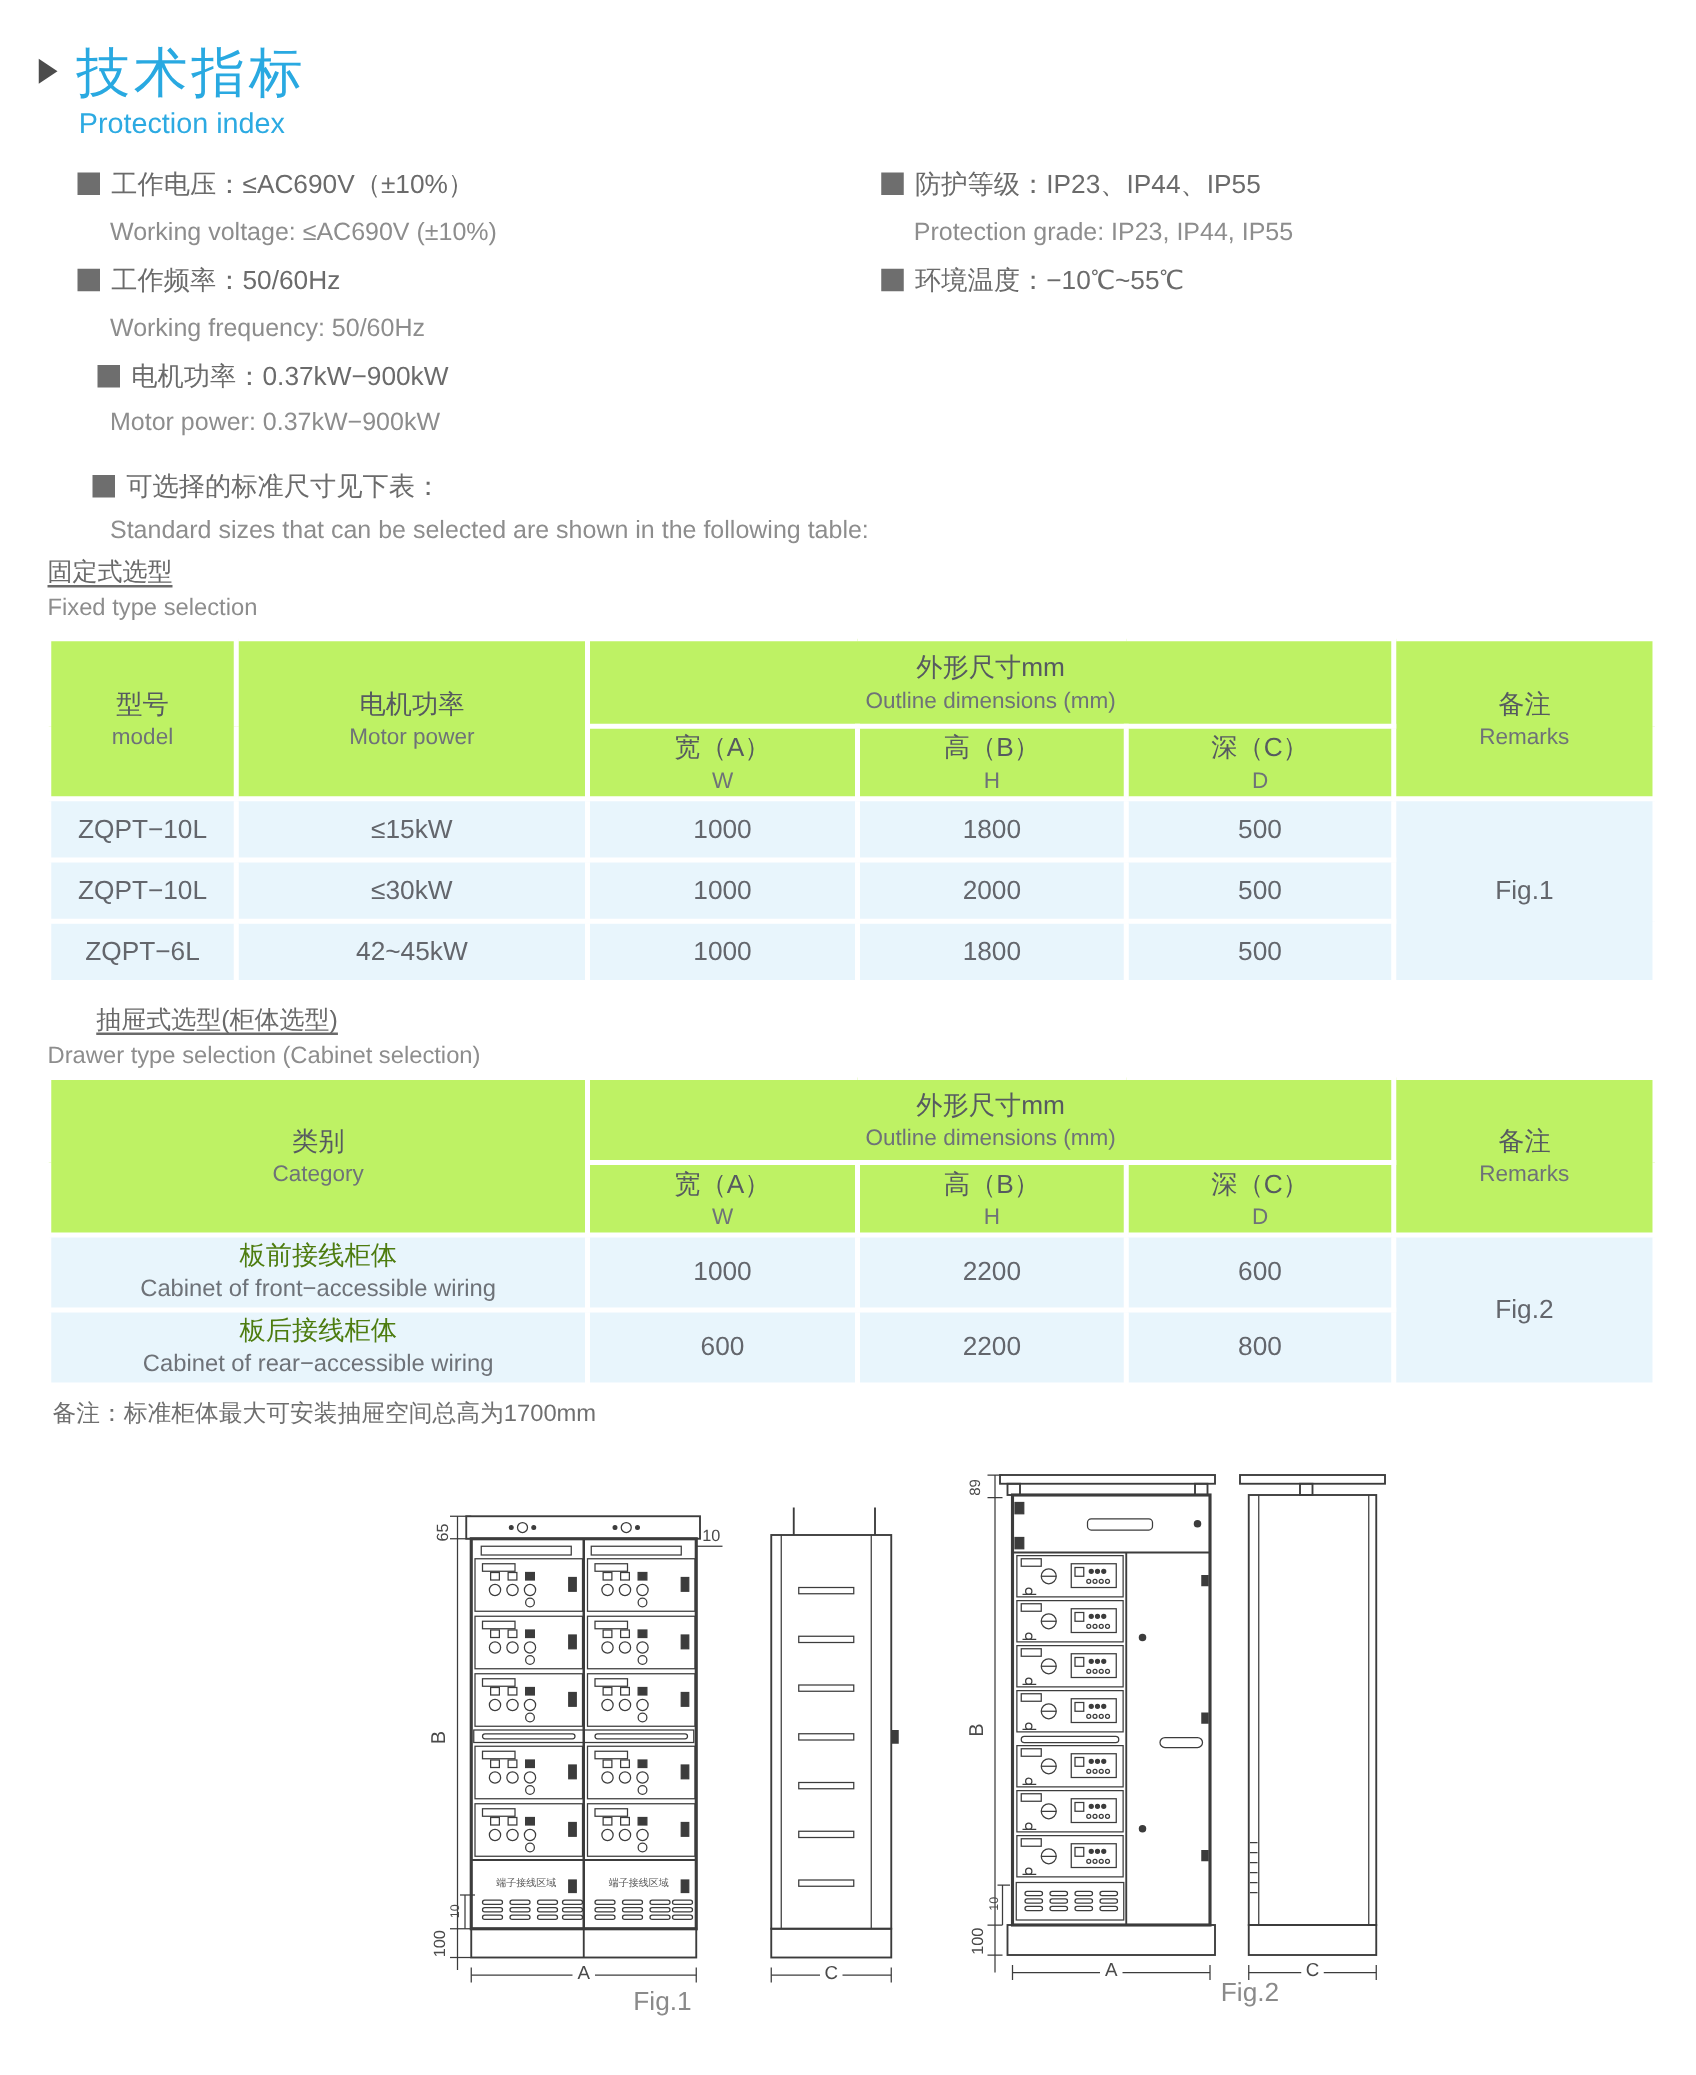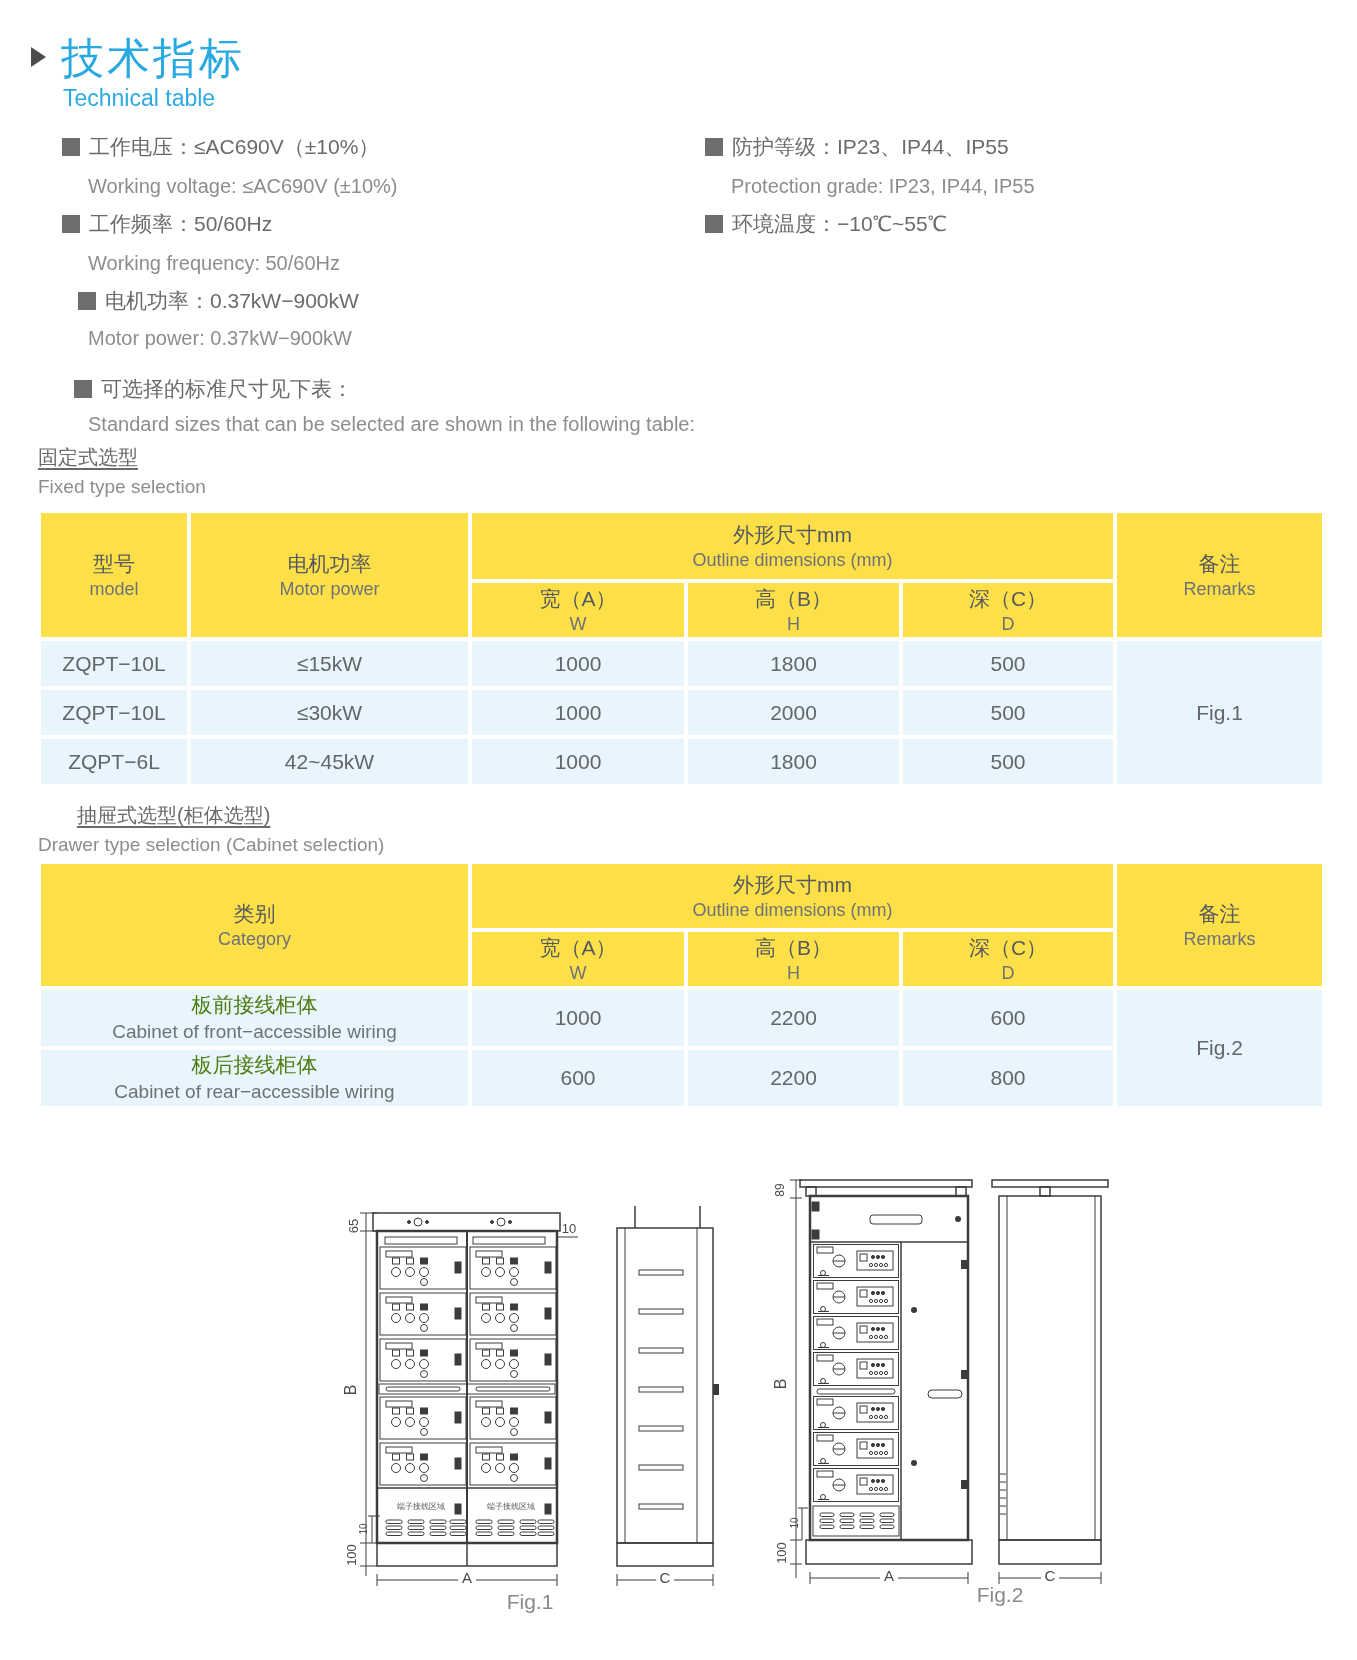--- a/index.html
+++ b/index.html
@@ -24,21 +24,21 @@
 
   
   .section-zh { position:absolute; font-size:20px; color:#6a6a6a; text-decoration:underline; text-underline-offset:4px; }
   .section-en { position:absolute; font-size:19px; color:#8d8d8d; }
 
   
   table.spec-table { position:absolute; border-collapse:collapse; table-layout:fixed; }
   table.spec-table th, table.spec-table td {
     border:4px solid #ffffff; text-align:center; vertical-align:middle; font-weight:normal; padding:0 4px;
   }
-  table.spec-table th { background:#fde047; }
+  table.spec-table th { background:#bef264; }
   table.spec-table td { background:#e8f5fc; font-size:21px; color:#63666c; }
   .t-zh { font-size:21px; color:#565a60; line-height:1.4; }
   .t-en { font-size:18px; color:#6e7278; line-height:1.3; }
   td .c-zh { font-size:21px; color:#4d7c0f; line-height:1.35; }
   td .c-en { font-size:19px; color:#6e7278; line-height:1.3; }
 
   
   .note-zh { position:absolute; font-size:19px; color:#6f6f6f; }
   .note-en { position:absolute; font-size:19px; color:#8d8d8d; }
 
@@ -48,21 +48,21 @@
   .fig-caption { position:absolute; font-size:21px; color:#8a8a8a; width:180px; text-align:center; }
   .draw { stroke:#3c3c3c; fill:none; }
 </style>
 </head>
 <body>
 
 <div class="page">
 
   <div class="title-arrow"></div>
   <div class="title-zh">技术指标</div>
-  <div class="title-en">Technical table</div>
+  <div class="title-en">Protection index</div>
 
   <div class="spec spec-zh" style="left:62px; top:133px;">
     <span class="bullet"></span>
     <span>工作电压：≤AC690V（±10%）</span>
   </div>
   <div class="spec spec-en" style="left:88px; top:175px;">Working voltage: ≤AC690V (±10%)</div>
 
   <div class="spec spec-zh" style="left:62px; top:210px;">
     <span class="bullet"></span>
     <span>工作频率：50/60Hz</span>
@@ -217,20 +217,21 @@
         <div class="c-zh">板后接线柜体</div>
         <div class="c-en">Cabinet of rear−accessible wiring</div>
       </td>
       <td>600</td>
       <td>2200</td>
       <td>800</td>
     </tr>
   </tbody>
     </table>
 
+  <div class="note-zh" style="left:42px; top:1118px;">备注：标准柜体最大可安装抽屉空间总高为1700mm</div>
 
   <div class="fig" style="left:340px; top:1192px;">
     <svg width="260" height="400" viewBox="0 0 260 400">
       <defs>
         <g id="du" class="draw" stroke-width="1">
           <rect x="1" y="1" width="86" height="42"></rect>
           <rect x="7" y="5" width="26" height="6"></rect>
           <rect x="13.5" y="12" width="7" height="6"></rect>
           <rect x="27.5" y="12" width="7" height="6"></rect>
           <rect x="41.5" y="12" width="7" height="6" fill="#3c3c3c"></rect>

